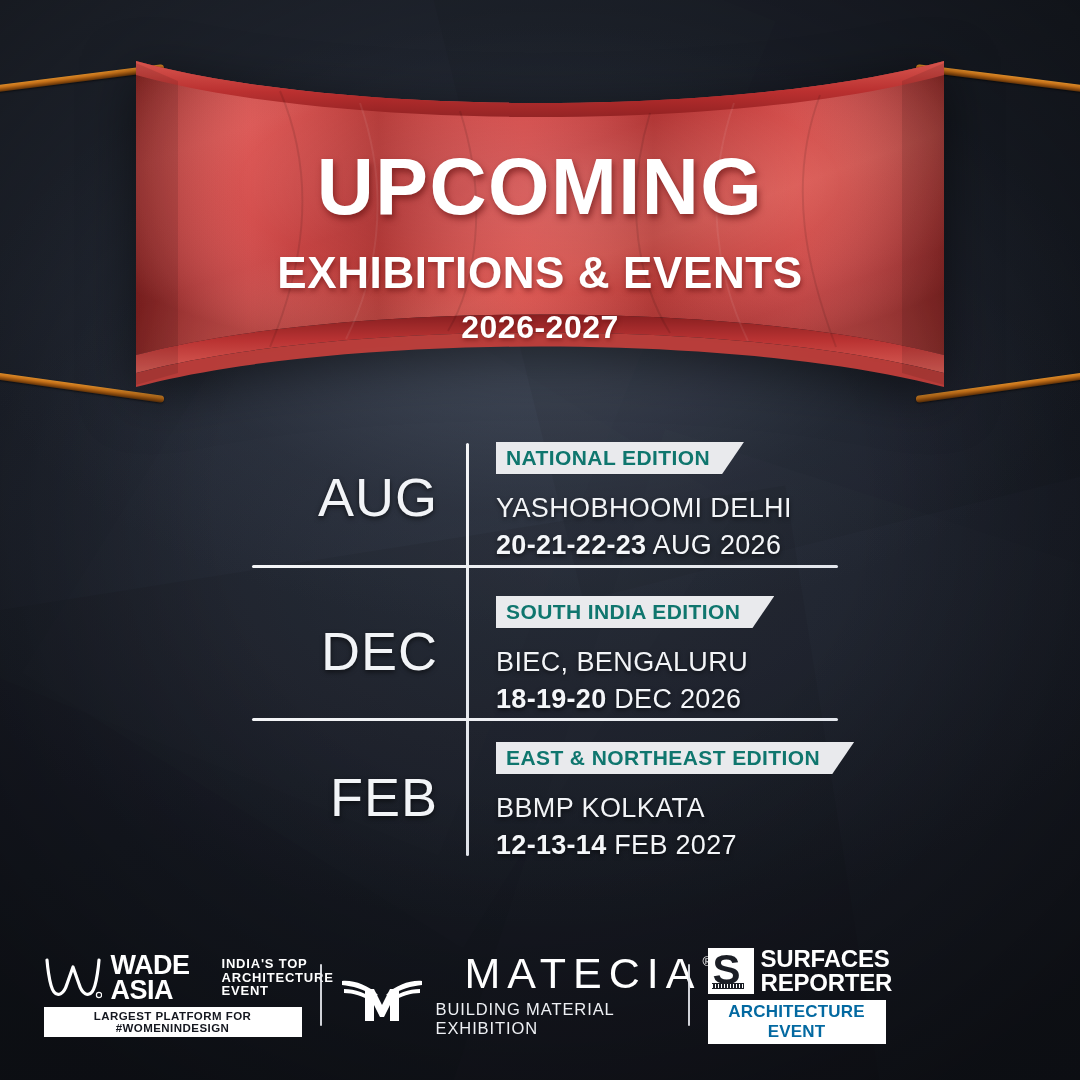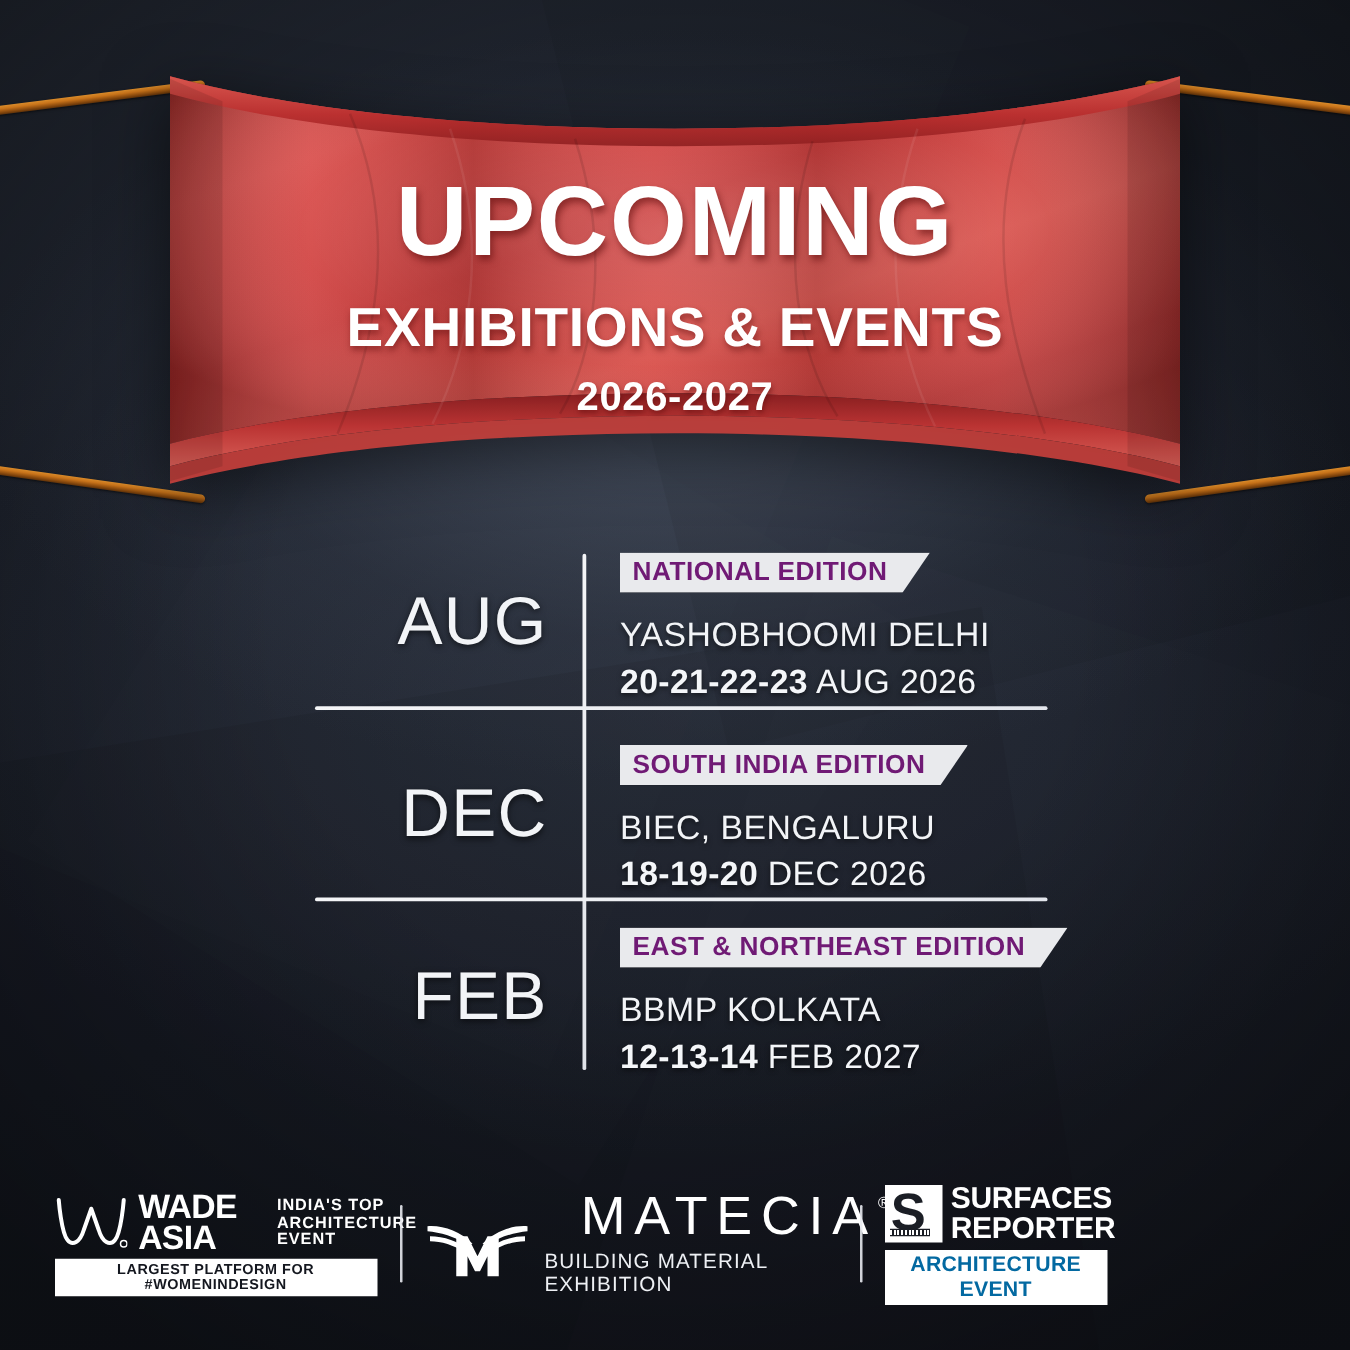--- a/index.html
+++ b/index.html
@@ -35,21 +35,21 @@
     background:linear-gradient(180deg,#d98b2a 0%, #c8731a 35%, #8a4a0d 75%, #5e3108 100%);
     box-shadow:0 1px 2px rgba(0,0,0,.55); }
   .rope-tl { left:-16px; top:64px; width:180px; transform-origin:right center; transform:rotate(-7.2deg); }
   .rope-tr { right:-16px; top:64px; width:180px; transform-origin:left center; transform:rotate(7.2deg); }
   .rope-bl { left:-16px; top:396px; width:180px; transform-origin:right center; transform:rotate(8deg); }
   .rope-br { right:-16px; top:396px; width:180px; transform-origin:left center; transform:rotate(-8deg); }
 
   
   .banner-wrap { position:absolute; left:130px; top:55px; width:820px; height:340px; }
   .banner-svg { position:absolute; inset:0; filter:drop-shadow(0 12px 26px rgba(0,0,0,.55)); }
-  .banner-text { position:absolute; left:0; top:0; width:820px; height:340px;
+  .banner-text { position:absolute; left:0; top:10px; width:820px; height:340px;
     display:flex; flex-direction:column; align-items:center; justify-content:center;
     padding-top:26px; }
   .bt-main {
     font-size:79px; font-weight:700; letter-spacing:1.5px; color:#ffffff; line-height:.96;
     text-shadow:2px 4px 6px rgba(90,10,10,.55);
   }
   .bt-sub {
     font-size:44px; font-weight:700; letter-spacing:.6px; color:#ffffff; line-height:1.2;
     margin-top:22px; text-shadow:1px 3px 5px rgba(90,10,10,.5);
   }
@@ -68,21 +68,21 @@
   .row-3 { top:312px; }
   .month {
     position:absolute; left:150px; width:288px; text-align:right;
     font-size:54px; font-weight:300; letter-spacing:1px; color:#f2f4f7; line-height:1;
     text-shadow:0 2px 5px rgba(0,0,0,.6);
   }
   .m1 { top:28px; } .m2 { top:28px; } .m3 { top:28px; }
   .detail { position:absolute; left:496px; top:0; width:520px; }
   .badge {
     display:inline-block; position:relative;
-    background:#e9eaed; color:#701a75;
+    background:#e9eaed; color:#0f766e;
     font-size:21px; font-weight:700; letter-spacing:.4px;
     padding:4px 34px 4px 10px; line-height:1.15;
     clip-path:polygon(0 0, 100% 0, calc(100% - 22px) 100%, 0 100%);
     box-shadow:0 2px 6px rgba(0,0,0,.45);
   }
   .venue {
     color:#f2f4f7; font-size:27px; font-weight:400; letter-spacing:.4px;
     margin-top:19px; text-shadow:0 2px 4px rgba(0,0,0,.55);
   }
   .dates {

